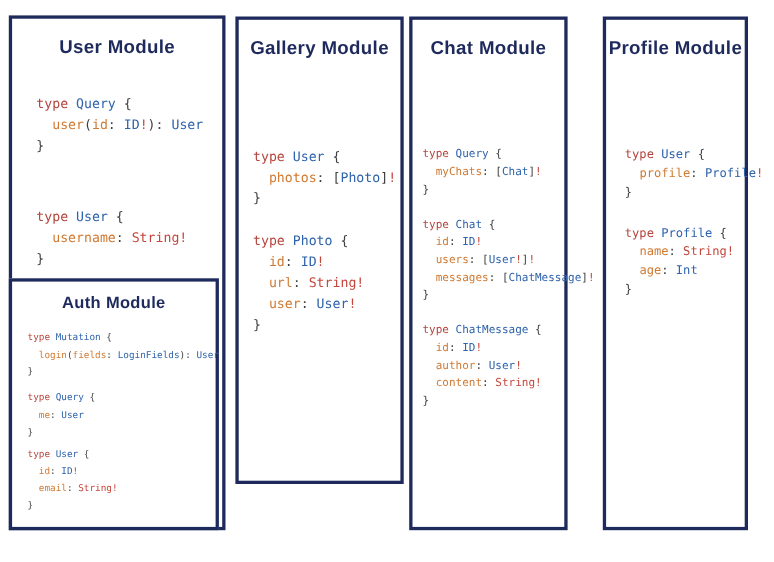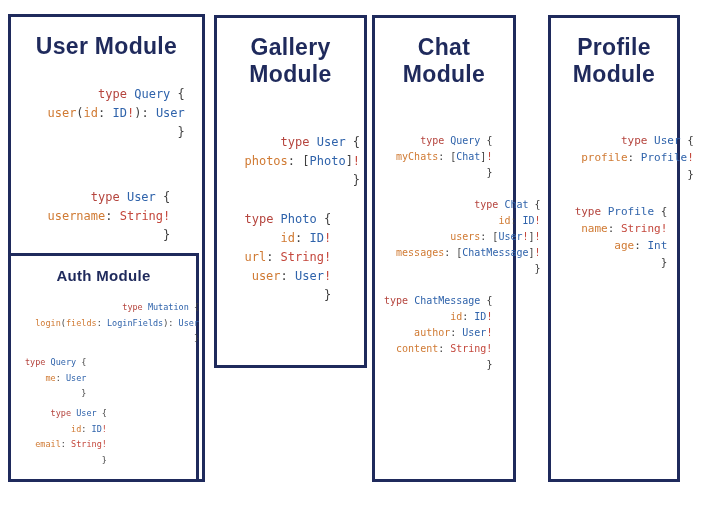--- a/index.html
+++ b/index.html
@@ -22,41 +22,41 @@
   }
   .canvas { position: absolute; inset: 0; }
 
   .box {
     position: absolute;
     border: 3px solid var(--navy);
     background: #ffffff;
   }
   #box-user    { left: 8px;   top: 14px;  width: 197px; height: 468px; }
   #box-auth    { left: 8px;   top: 253px; width: 191px; height: 229px; z-index: 2; }
-  #box-gallery { left: 214px; top: 15px;  width: 153px; height: 353px; }
+  #box-gallery { left: 214px; top: 15px;  width: 153px; height: 425px; }
   #box-chat    { left: 372px; top: 15px;  width: 144px; height: 467px; }
   #box-profile { left: 548px; top: 15px;  width: 132px; height: 467px; }
 
   .title {
     margin: 16px 0 0 0;
     text-align: center;
     color: var(--navy);
-    font-size: 23px;
+    font-size: 17px;
     font-weight: bold;
     letter-spacing: 0.3px;
   }
   #box-auth .title { margin-top: 11px; font-size: 15px; }
 
   .code-block {
     position: absolute;
     margin: 0;
     font-family: "DejaVu Sans Mono", monospace;
     color: var(--punct);
   }
-  .code-block .line { white-space: pre; text-align: right; }
+  .code-block .line { white-space: pre; }
 
   #box-user .code-block    { font-size: 12px;  line-height: 19px;   left: 22px; }
   #box-user .cb1 { top: 68px; }
   #box-user .cb2 { top: 171px; }
 
   #box-auth .code-block    { font-size: 8.5px; line-height: 15.5px; left: 14px; }
   #box-auth .cb1 { top: 44px; }
   #box-auth .cb2 { top: 99px; }
   #box-auth .cb3 { top: 150px; }
 

